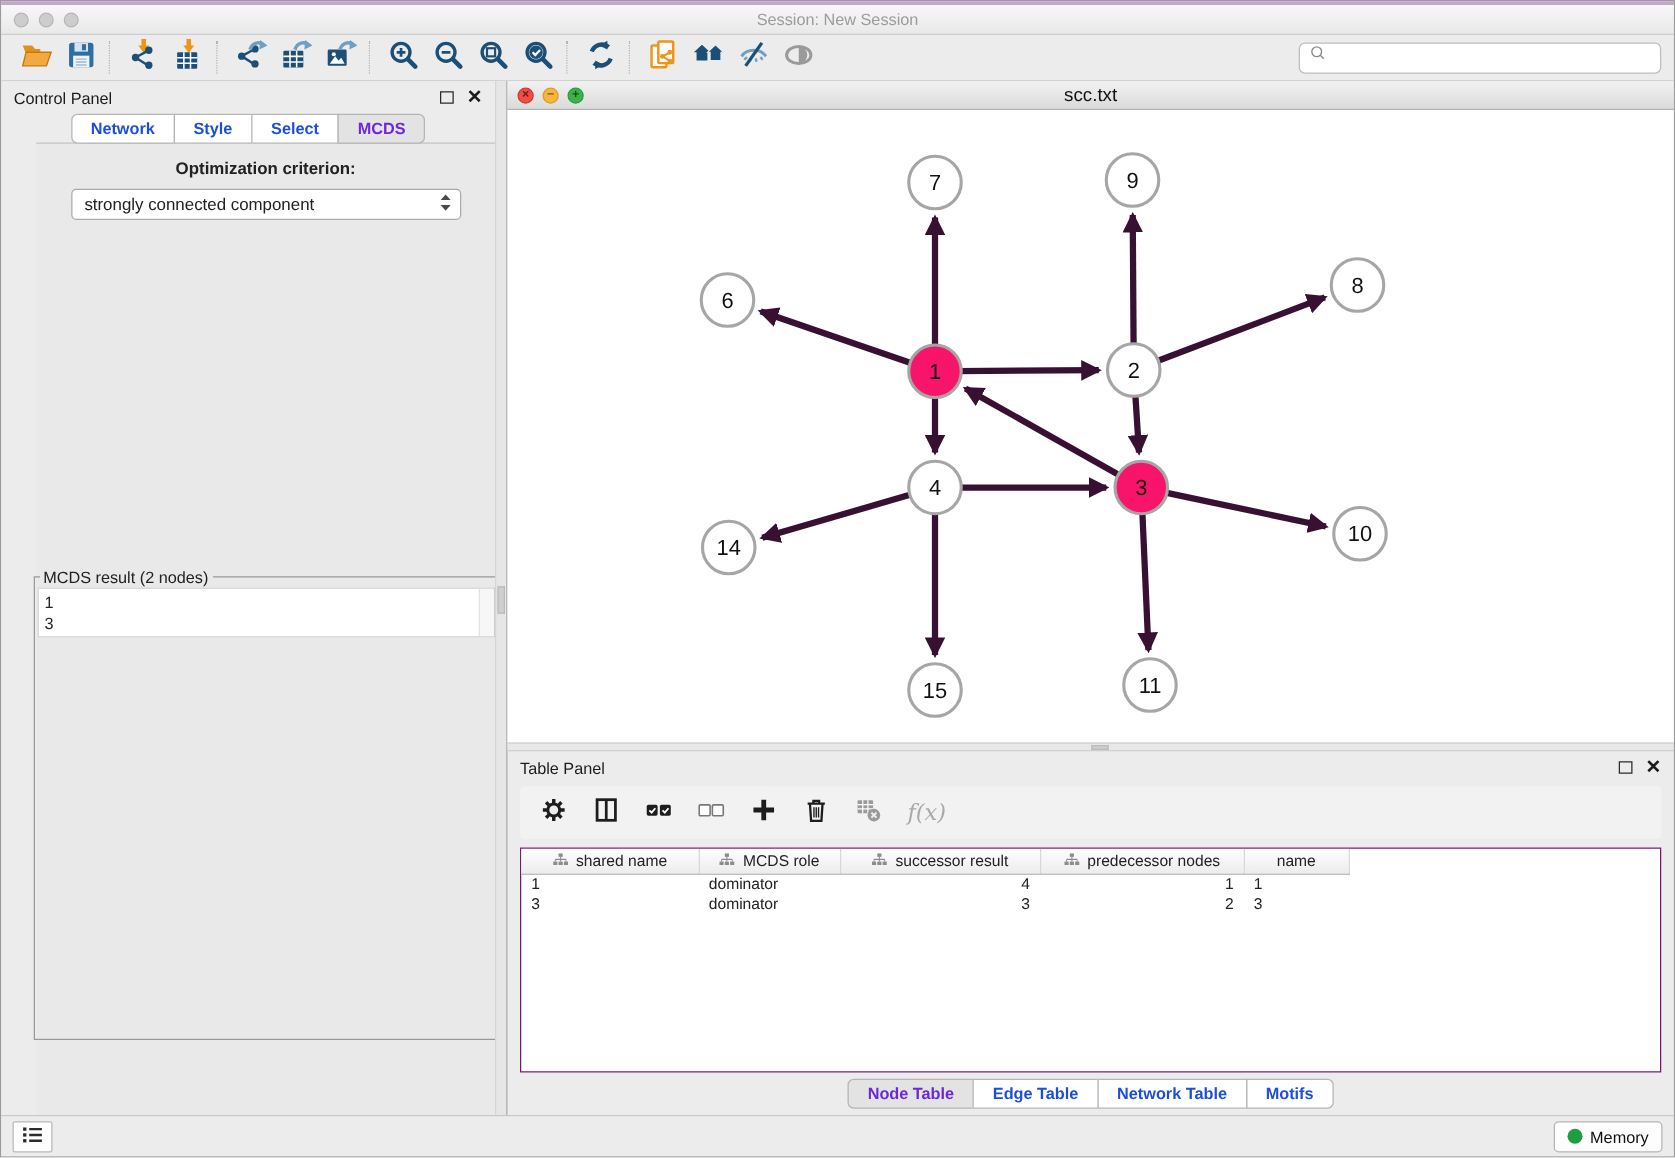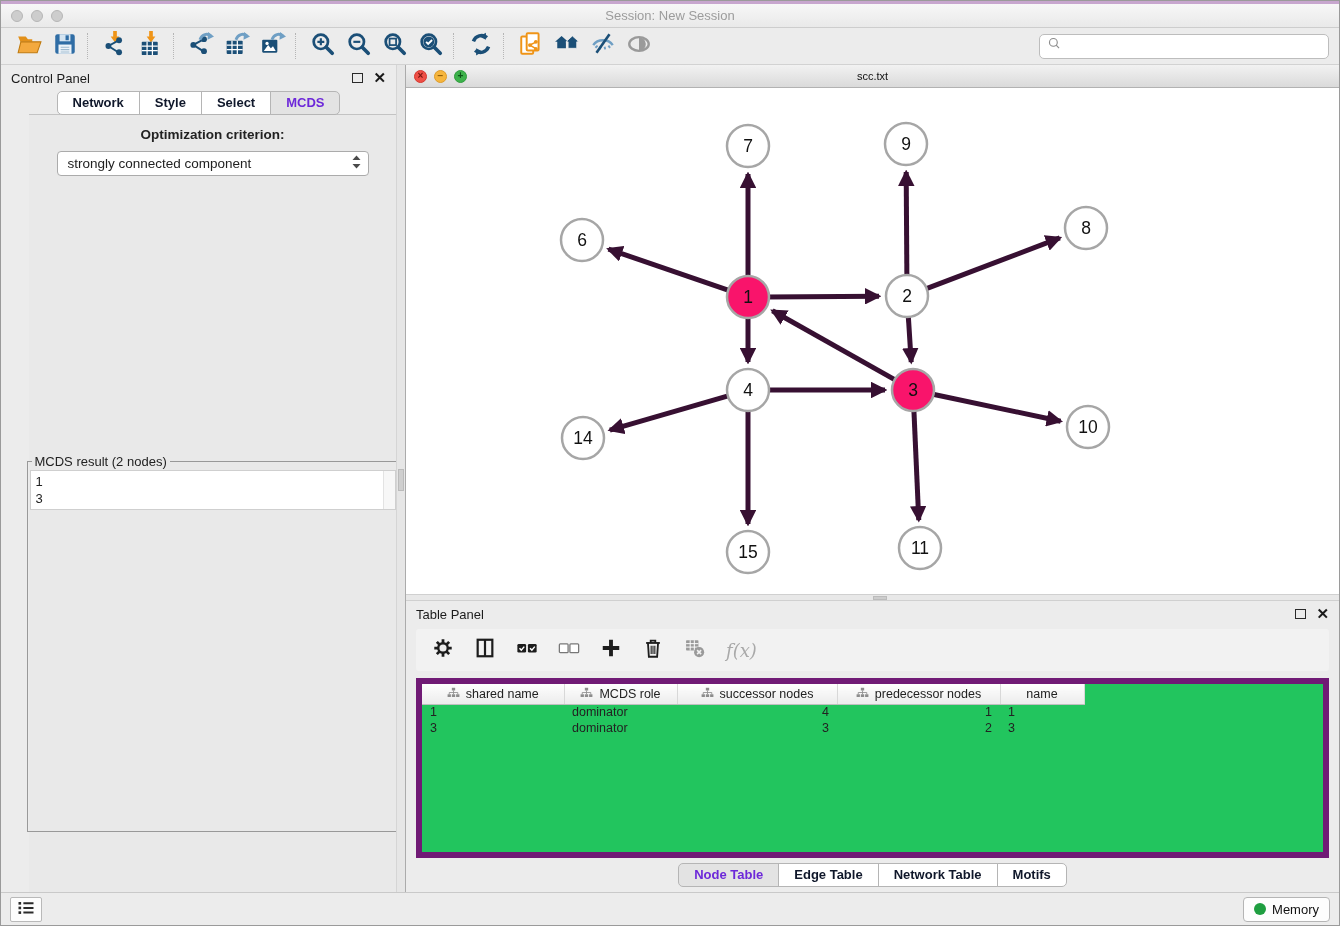--- a/index.html
+++ b/index.html
@@ -29,21 +29,21 @@
 
   
   .control-panel { width:395px; flex:none; display:flex; flex-direction:column; background:#ececec; }
   .panel-header { height:26px; flex:none; display:flex; align-items:center; padding:0 10px; font-size:13px; gap:10px; }
   .panel-header .ph-title { color:#1c1c1c; }
   .panel-header .spacer { flex:1; }
   .float-icon { width:11px; height:10px; border:1.6px solid #2a2a2a; display:inline-block; }
   .close-icon { font-size:15px; font-weight:bold; color:#1a1a1a; line-height:10px; }
   .cp-tabs { display:flex; justify-content:center; position:relative; z-index:2; margin-bottom:-1px; }
   .seg-tab { background:#fff; border:1px solid #b5b5b5; padding:3px 15px 4px; font-size:13px; font-weight:600;
-    color:#0f172a; margin-left:-1px; white-space:nowrap; }
+    color:#1d4ed8; margin-left:-1px; white-space:nowrap; }
   .seg-tab:first-child { border-top-left-radius:5px; border-bottom-left-radius:5px; margin-left:0; }
   .seg-tab:last-child { border-top-right-radius:5px; border-bottom-right-radius:5px; }
   .seg-tab.disabled { background:#e3e3e3; color:#6d28d9; }
   .cp-body { flex:1; border-top:1px solid #c3c3c3; background:#e9e9e9; display:flex; flex-direction:column;
     align-items:center; padding-top:12px;margin-left:28px; }
   .opt-label { font-size:13.5px; font-weight:700; margin-bottom:9px; }
   .select-box { width:312px; height:25px; background:#fff; border:1px solid #ababab; border-radius:4px;
     display:flex; align-items:center; padding:0 5px 0 10px; font-size:13.5px; }
   .select-box .sel-val { flex:1; }
   .btn-row { display:flex; gap:15px; margin-top:11px; }
@@ -65,31 +65,31 @@
   
   .right-col { flex:1; min-width:0; display:flex; flex-direction:column; }
   .network-frame { height:529px; flex:none; display:flex; flex-direction:column; }
   .frame-titlebar { height:23px; flex:none; background:linear-gradient(#f2f2f2,#dadada);
     border-bottom:1px solid #b2b2b2; display:flex; align-items:center; padding:0 8px; position:relative; }
   .tl { width:13px; height:13px; border-radius:50%; margin-right:7px; display:flex; align-items:center;
     justify-content:center; font-size:10px; font-weight:bold; line-height:1; }
   .tl-red { background:#ee4f46; border:1px solid #d5382f; color:#7c1410; }
   .tl-yellow { background:#f6b53d; border:1px solid #dd9c2a; color:#8e5e09; }
   .tl-green { background:#3db24b; border:1px solid #2f9c3d; color:#0c5518; }
-  .frame-title { position:absolute; left:0; right:0; text-align:center; font-size:11px; color:#111; }
+  .frame-title { position:absolute; left:0; right:0; text-align:center; font-size:15px; color:#111; }
   .net-canvas { flex:1; background:#fff; position:relative; }
   .net-canvas svg { position:absolute; inset:0; }
 
   
   .table-panel { flex:1; min-height:0; background:#ececec; display:flex; flex-direction:column; }
   .tp-toolbar { height:42px; flex:none; margin:2px 10px 0; background:#f2f2f2; border-radius:3px;
     display:flex; align-items:center; gap:20px; padding:0 16px; }
   .tp-tool { display:flex; align-items:center; justify-content:center; }
   .fx-label { font-family:"DejaVu Serif", serif; font-style:italic; font-size:18px; color:#a9a9a9; }
-  .table-wrap { flex:1; margin:7px 10px 0; background:#22c55e; border:6px solid #701a75; overflow:hidden; }
+  .table-wrap { flex:1; margin:7px 10px 0; background:#ffffff; border:1px solid #701a75; overflow:hidden; }
   table.data-table { border-collapse:collapse; font-size:12.5px; }
   table.data-table th { height:20px; background:linear-gradient(#fefefe,#ececec); border-right:1px solid #d8d8d8;
     border-bottom:1px solid #bfbfbf; font-weight:400; padding:0 6px; white-space:nowrap; text-align:center; }
   table.data-table th .th-inner { display:flex; align-items:center; justify-content:center; gap:6px; }
   table.data-table td { height:16px; padding:0 8px; white-space:nowrap; }
   td.al { text-align:left; } td.ar { text-align:right; }
   .tp-tabs { height:34px; flex:none; display:flex; justify-content:center; align-items:center; }
 
   
   .statusbar { height:33px; flex:none; border-top:1px solid #c9c9c9; background:#ececec;
@@ -488,21 +488,21 @@
                   </th>
                   <th style="width: 160px;">
                     <span class="th-inner">
                       <span><svg width="13" height="11" viewBox="0 0 22 18">
                           <rect x="8.2" y="1" width="5.6" height="4.6" fill="#8c8c8c"></rect>
                           <path d="M11 5.6 V9 M3.8 9 H18.2 M3.8 9 V12 M11 9 V12 M18.2 9 V12" stroke="#8c8c8c" stroke-width="1.4" fill="none"></path>
                           <rect x="1" y="12" width="5.6" height="4.6" fill="#8c8c8c"></rect>
                           <rect x="8.2" y="12" width="5.6" height="4.6" fill="#8c8c8c"></rect>
                           <rect x="15.4" y="12" width="5.6" height="4.6" fill="#8c8c8c"></rect>
                         </svg></span>
-                      <span>successor nodes</span>
+                      <span>successor result</span>
                     </span>
                   </th>
                   <th style="width: 163px;">
                     <span class="th-inner">
                       <span><svg width="13" height="11" viewBox="0 0 22 18">
                           <rect x="8.2" y="1" width="5.6" height="4.6" fill="#8c8c8c"></rect>
                           <path d="M11 5.6 V9 M3.8 9 H18.2 M3.8 9 V12 M11 9 V12 M18.2 9 V12" stroke="#8c8c8c" stroke-width="1.4" fill="none"></path>
                           <rect x="1" y="12" width="5.6" height="4.6" fill="#8c8c8c"></rect>
                           <rect x="8.2" y="12" width="5.6" height="4.6" fill="#8c8c8c"></rect>
                           <rect x="15.4" y="12" width="5.6" height="4.6" fill="#8c8c8c"></rect>

